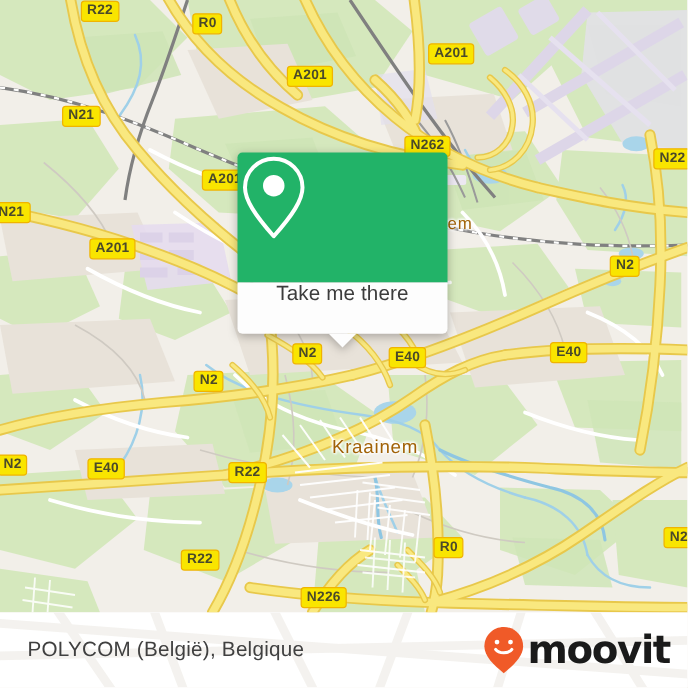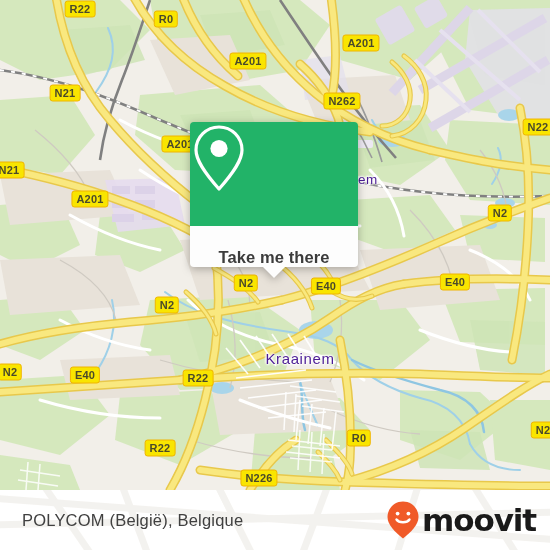--- a/index.html
+++ b/index.html
@@ -12,37 +12,37 @@
 
   
   .shield{position:absolute;transform:translate(-50%,-50%);
     background:#f9e500;border:1.6px solid #f0b400;border-radius:3px;
     color:#4a4a2a;font-family:"Liberation Sans",sans-serif;font-weight:bold;
     font-size:11px;line-height:12px;padding:1px 4px 2px 4px;white-space:nowrap;
     letter-spacing:.2px;}
 
   
   .place{position:absolute;transform:translate(-50%,-50%);
-    color:#4c1d95;font-family:"Liberation Sans",sans-serif;
+    color:#a16207;font-family:"Liberation Sans",sans-serif;
     font-size:15px;white-space:nowrap;letter-spacing:.6px;
     text-shadow:0 0 3px #fff,0 0 3px #fff,0 0 2px #fff,1px 1px 2px #fff,-1px -1px 2px #fff;}
   .place.small{font-size:13.5px;}
 
   
   #osm-attr{position:absolute;left:8px;bottom:8px;font-size:12.5px;color:#333;
     font-family:"Liberation Sans",sans-serif;
     text-shadow:0 0 3px #fff,0 0 3px #fff,0 0 3px #fff,0 0 2px #fff;z-index:40;}
 
   
   #callout{position:absolute;left:190px;top:122px;width:168px;z-index:50;
     filter:drop-shadow(0 2px 4px rgba(0,0,0,.28));}
   #callout-top{background:#22b368;border-radius:4px 4px 0 0;height:104px;
     display:flex;align-items:center;justify-content:center;}
   #callout-bottom{background:#fdfdfd;border-radius:0 0 4px 4px;height:41px;
-    display:flex;align-items:flex-end;justify-content:center;position:relative;font-weight:bold;}
+    display:flex;align-items:flex-start;justify-content:center;position:relative;}
   #callout-label{color:#3c3c3c;font-size:16.5px;font-family:"Liberation Sans",sans-serif;
     letter-spacing:.1px;}
   #callout-arrow{position:absolute;left:50%;bottom:-11px;transform:translateX(-50%);
     width:0;height:0;border-left:11px solid transparent;border-right:11px solid transparent;
     border-top:11px solid #fdfdfd;}
 
   
   #footer{position:absolute;left:0;top:490px;width:550px;height:60px;background:#fff;
     display:flex;align-items:center;z-index:60;overflow:hidden;}
   #footer-bg{position:absolute;left:0;top:0;width:550px;height:60px;opacity:.55;}
@@ -344,21 +344,21 @@
             <path d="M40,464 L38,490"></path>
         </g>
       </g>
     </svg>
 
     <div class="shield" style="left:80px;top:9px;">R22</div>
     <div class="shield" style="left:166px;top:19px;">R0</div>
     <div class="shield" style="left:248px;top:61px;">A201</div>
     <div class="shield" style="left:361px;top:43px;">A201</div>
     <div class="shield" style="left:65px;top:93px;">N21</div>
-    <div class="shield" style="left:342px;top:101px;">N262</div>
+    <div class="shield" style="left:342px;top:117px;">N262</div>
     <div class="shield" style="left:538px;top:127px;">N22</div>
     <div class="shield" style="left:9px;top:170px;">N21</div>
     <div class="shield" style="left:180px;top:144px;">A201</div>
     <div class="shield" style="left:90px;top:199px;">A201</div>
     <div class="shield" style="left:500px;top:213px;">N2</div>
     <div class="shield" style="left:246px;top:283px;">N2</div>
     <div class="shield" style="left:326px;top:286px;">E40</div>
     <div class="shield" style="left:455px;top:282px;">E40</div>
     <div class="shield" style="left:167px;top:305px;">N2</div>
     <div class="shield" style="left:10px;top:372px;">N2</div>

